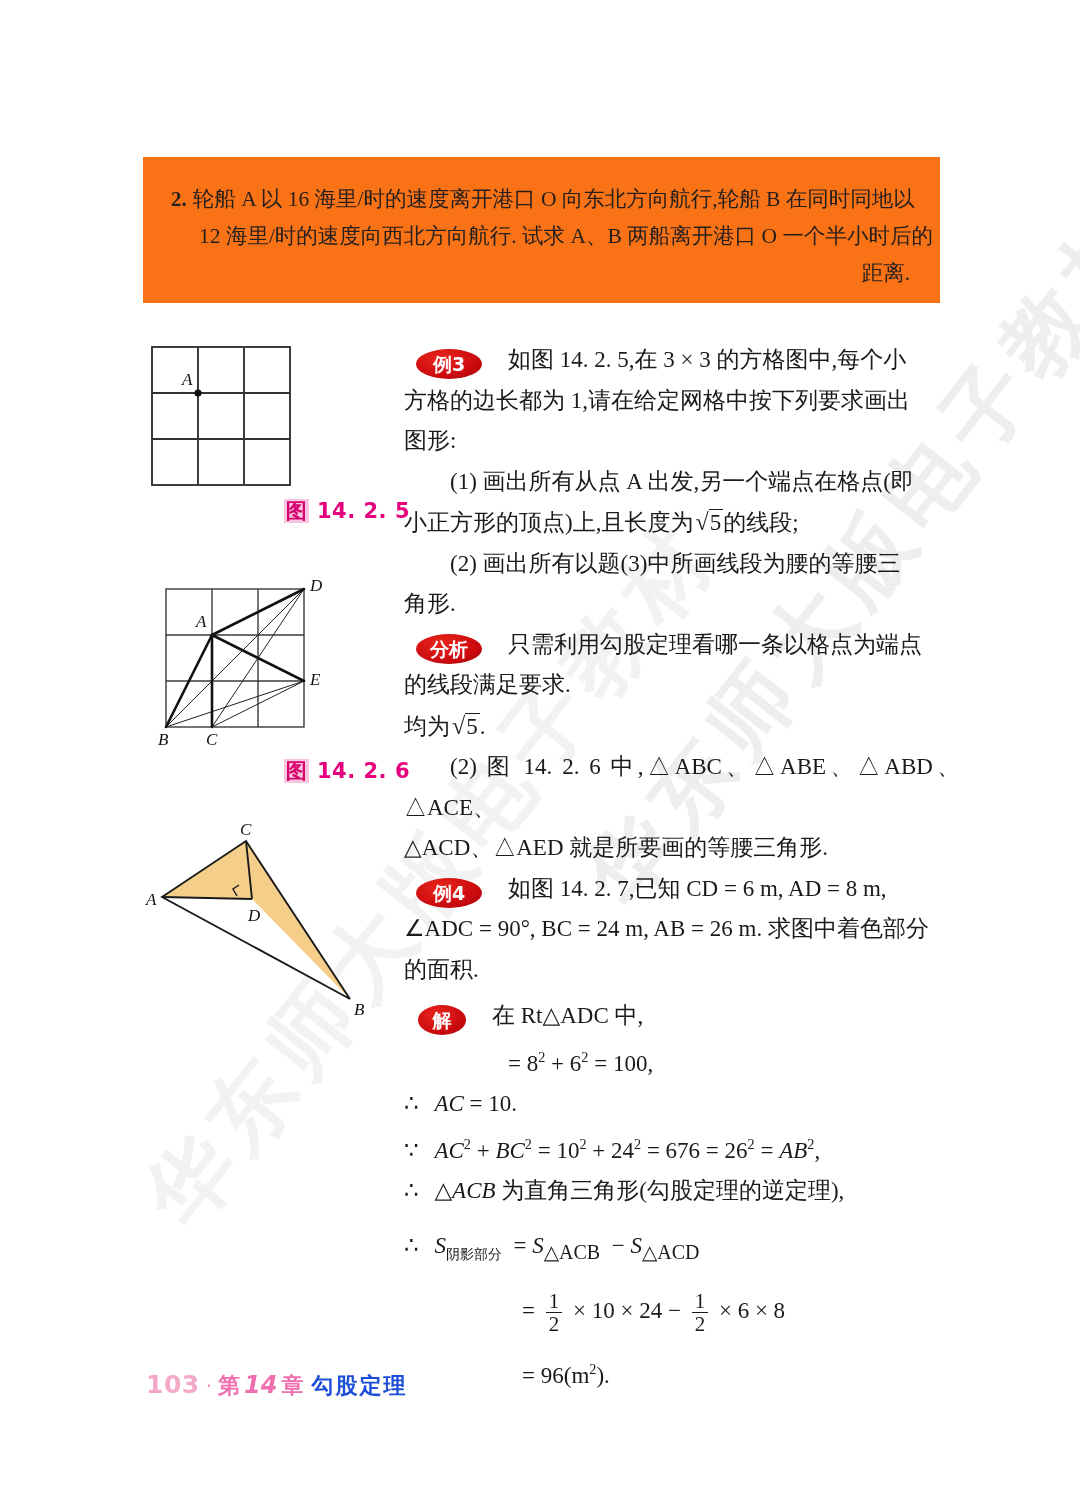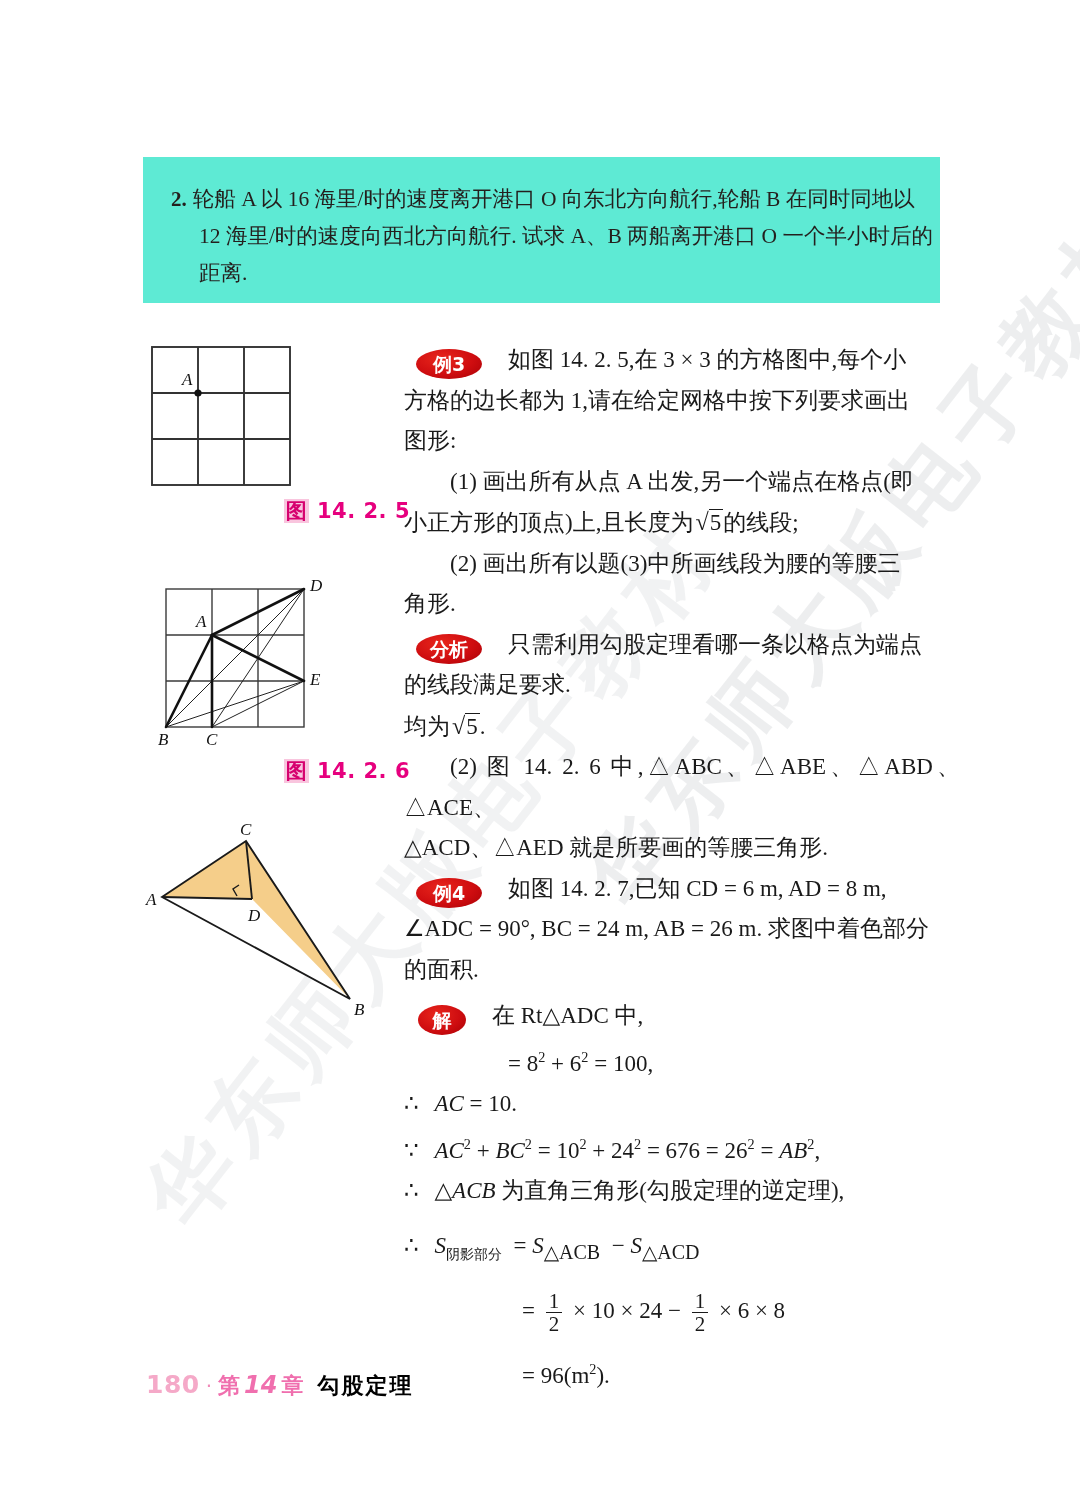--- a/index.html
+++ b/index.html
@@ -21,32 +21,32 @@
     font-weight:700;
     color:#9aa0a6;
     opacity:.17;
     white-space:nowrap;
     letter-spacing:10px;
     transform-origin:left top;
   }
   
   #exercise-box{
     position:absolute;left:143px;top:157px;width:797px;height:146px;
-    background:#5eead4;z-index:2;
+    background:#f97316;z-index:2;
   }
   #exercise-box .ex-inner{
     position:absolute;left:28px;top:24px;right:30px;
   }
   .ex-line{
     font-family:"Liberation Serif", serif;
     font-size:21.5px;line-height:37px;color:#241f1d;
     white-space:nowrap;
   }
   .ex-num{font-weight:bold;font-size:21px;margin-right:6px;}
-  .ex-indent{padding-left:28px;}
+  .ex-indent{padding-left:28px;text-align:right;}
   
   #left-col{position:absolute;left:140px;top:335px;width:270px;z-index:2;}
   #right-col{position:absolute;left:404px;top:340px;width:556px;z-index:2;}
 
   .figure-block{margin-bottom:0;}
   .fig-caption{
     text-align:right;
     font-family:"DejaVu Sans", sans-serif;
     font-size:21px;font-weight:bold;
     color:#e6007e;
@@ -108,21 +108,21 @@
   
   #footer{
     position:absolute;left:146px;top:1370px;z-index:2;
     font-family:"DejaVu Sans", sans-serif;
     white-space:nowrap;
   }
   #footer .pg{font-size:25px;font-weight:bold;color:#f5a9c8;letter-spacing:.5px;}
   #footer .dot{font-size:20px;color:#f08ab8;margin:0 6px;}
   #footer .ch{font-size:22px;font-weight:bold;color:#f06fae;}
   #footer .chnum{font-size:24px;font-weight:bold;font-style:italic;color:#f06fae;margin:0 4px;}
-  #footer .title{font-size:22px;font-weight:bold;color:#000000;margin-left:14px;letter-spacing:2px;}
+  #footer .title{font-size:22px;font-weight:bold;color:#1d4ed8;margin-left:8px;letter-spacing:2px;}
 
   svg{display:block;}
   .fig-label{font-family:"Liberation Serif",serif;font-style:italic;font-size:17px;fill:#111;}
 </style>
 </head>
 <body>
 
 <div id="watermark">
   <div class="wm-text" style="left:560px;top:860px;font-size:86px;transform:rotate(-52deg);">华东师大版电子教材</div>
   <div class="wm-text" style="left:120px;top:1180px;font-size:86px;transform:rotate(-52deg);opacity:.13;">华东师大版电子教材</div>
@@ -297,14 +297,14 @@
     </div>
 
     <div class="eqline eq-indent2" style="margin-top:14px;">
       <span>=</span>
       <span>96</span><span>(</span><span>m</span><sup class="e">2</sup><span>).</span>
     </div>
   </div>
 </div>
 
 <div id="footer">
-  <span class="pg">180</span><span class="dot">·</span><span class="ch">第</span><span class="chnum">14</span><span class="ch">章</span><span class="title">勾股定理</span>
+  <span class="pg">103</span><span class="dot">·</span><span class="ch">第</span><span class="chnum">14</span><span class="ch">章</span><span class="title">勾股定理</span>
 </div>
 
 </body></html>

